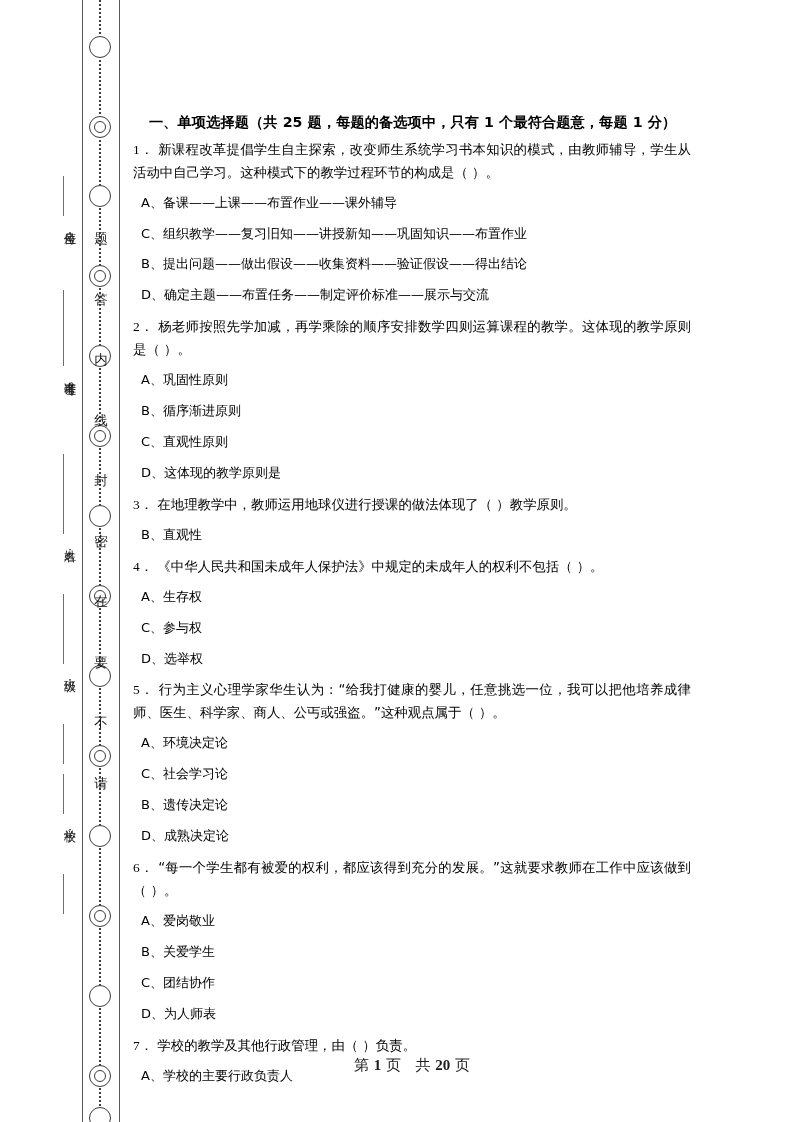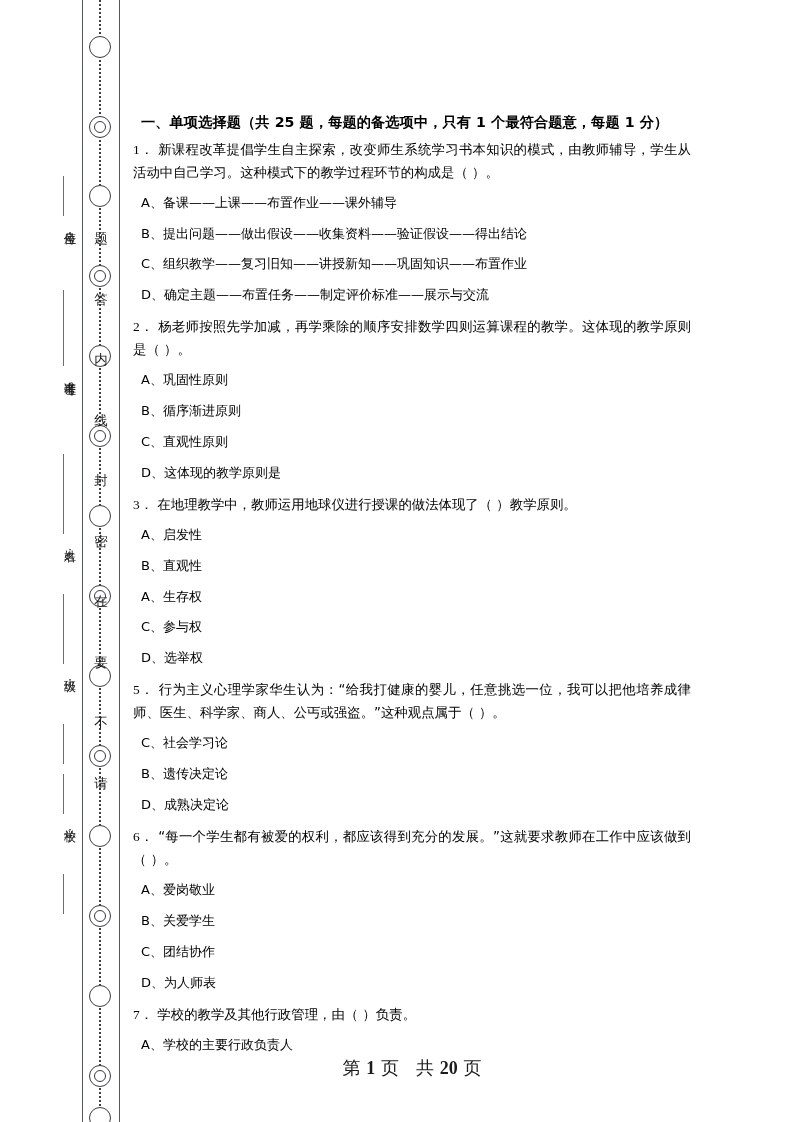--- a/index.html
+++ b/index.html
@@ -134,21 +134,21 @@
     position: absolute;
     left: 133px;
     top: 112px;
     width: 558px;
   }
   .section-title {
     font-weight: bold;
     font-size: 14.2px;
     line-height: 1.45;
     letter-spacing: 0.1px;
-    margin: 0 0 5px 8px;
+    margin: 0 0 5px 16px;
     white-space: nowrap;
     font-family: "DejaVu Sans", "Liberation Sans", sans-serif;
   }
   .q-stem {
     font-size: 13.4px;
     line-height: 1.72;
     margin: 0;
     text-align: justify;
     font-family: "DejaVu Sans", "Liberation Sans", sans-serif;
   }
@@ -162,21 +162,21 @@
     font-family: "Liberation Serif", "DejaVu Serif", serif;
   }
 
   
   .footer {
     position: absolute;
     left: 133px;
     top: 1056px;
     width: 558px;
     text-align: center;
-    font-size: 18px;
+    font-size: 15px;
     color: #1b1b1b;
     font-family: "DejaVu Sans", "Liberation Sans", sans-serif;
   }
   .footer .num {
     font-family: "Liberation Serif", "DejaVu Serif", serif;
     font-weight: bold;
   }
 </style>
 </head>
 <body>
@@ -265,43 +265,44 @@
       <div class="info-rule" style="top: 774px; height: 40px;"></div>
       <div class="info-rule" style="top: 874px; height: 40px;"></div>
     </div>
 
   <div class="body-col">
     <p class="section-title">一、单项选择题（共 25 题，每题的备选项中，只有 1 个最符合题意，每题 1 分）</p>
     <div id="question-list">
         <div>
           <p class="q-stem"><span class="qnum">1．</span><span> 新课程改革提倡学生自主探索，改变师生系统学习书本知识的模式，由教师辅导，学生从活动中自己学习。这种模式下的教学过程环节的构成是（      ）。</span></p>
           <p class="q-opt">A、备课——上课——布置作业——课外辅导</p>
+          <p class="q-opt">C、组织教学——复习旧知——讲授新知——巩固知识——布置作业</p>
           <p class="q-opt">B、提出问题——做出假设——收集资料——验证假设——得出结论</p>
-          <p class="q-opt">C、组织教学——复习旧知——讲授新知——巩固知识——布置作业</p>
           <p class="q-opt">D、确定主题——布置任务——制定评价标准——展示与交流</p>
         </div>
         <div>
           <p class="q-stem"><span class="qnum">2．</span><span> 杨老师按照先学加减，再学乘除的顺序安排数学四则运算课程的教学。这体现的教学原则是（      ）。</span></p>
           <p class="q-opt">A、巩固性原则</p>
           <p class="q-opt">B、循序渐进原则</p>
           <p class="q-opt">C、直观性原则</p>
           <p class="q-opt">D、这体现的教学原则是</p>
         </div>
         <div>
           <p class="q-stem"><span class="qnum">3．</span><span> 在地理教学中，教师运用地球仪进行授课的做法体现了（      ）教学原则。</span></p>
-          <p class="q-opt">A、启发性</p>
           <p class="q-opt">B、直观性</p>
         </div>
         <div>
+          <p class="q-stem"><span class="qnum">4．</span><span> 《中华人民共和国未成年人保护法》中规定的未成年人的权利不包括（      ）。</span></p>
           <p class="q-opt">A、生存权</p>
           <p class="q-opt">C、参与权</p>
           <p class="q-opt">D、选举权</p>
         </div>
         <div>
           <p class="q-stem"><span class="qnum">5．</span><span> 行为主义心理学家华生认为：“给我打健康的婴儿，任意挑选一位，我可以把他培养成律师、医生、科学家、商人、公丐或强盗。”这种观点属于（      ）。</span></p>
+          <p class="q-opt">A、环境决定论</p>
           <p class="q-opt">C、社会学习论</p>
           <p class="q-opt">B、遗传决定论</p>
           <p class="q-opt">D、成熟决定论</p>
         </div>
         <div>
           <p class="q-stem"><span class="qnum">6．</span><span> “每一个学生都有被爱的权利，都应该得到充分的发展。”这就要求教师在工作中应该做到（      ）。</span></p>
           <p class="q-opt">A、爱岗敬业</p>
           <p class="q-opt">B、关爱学生</p>
           <p class="q-opt">C、团结协作</p>
           <p class="q-opt">D、为人师表</p>

